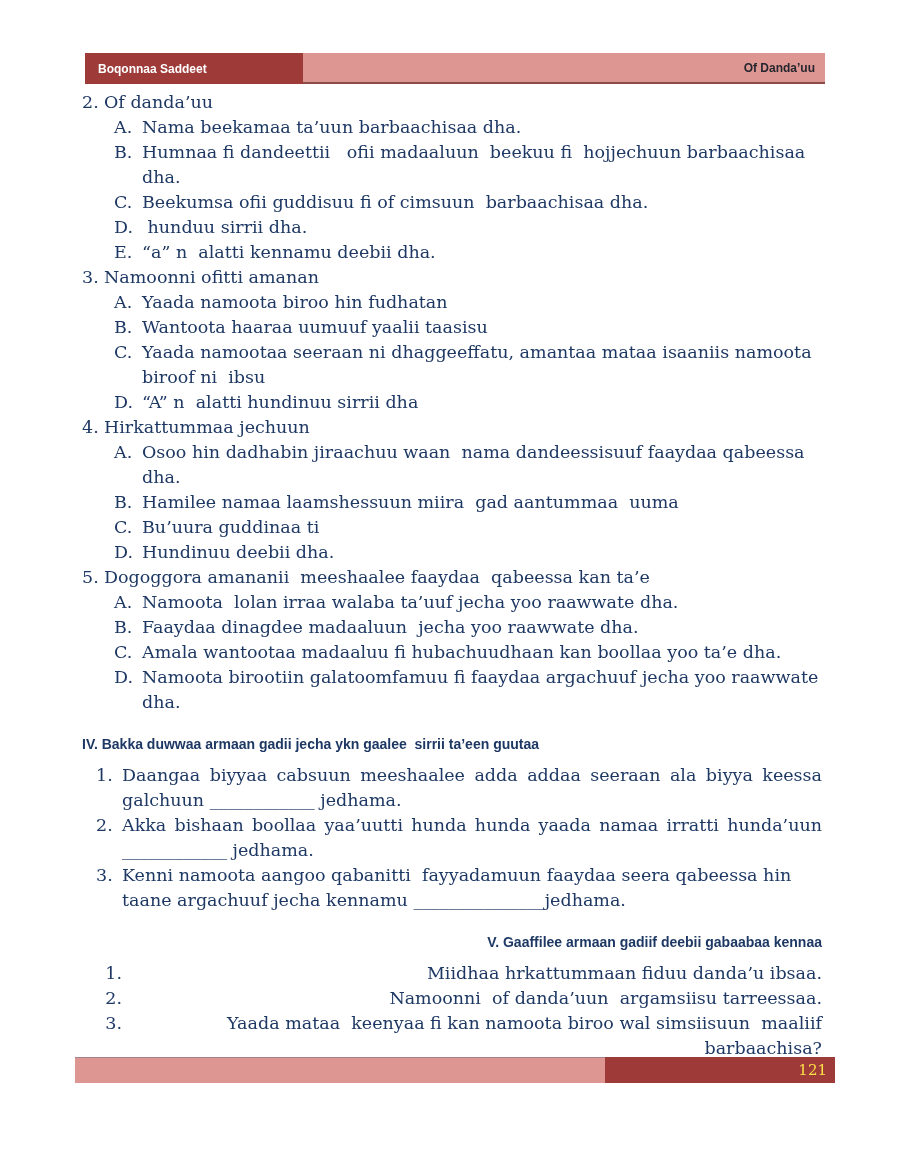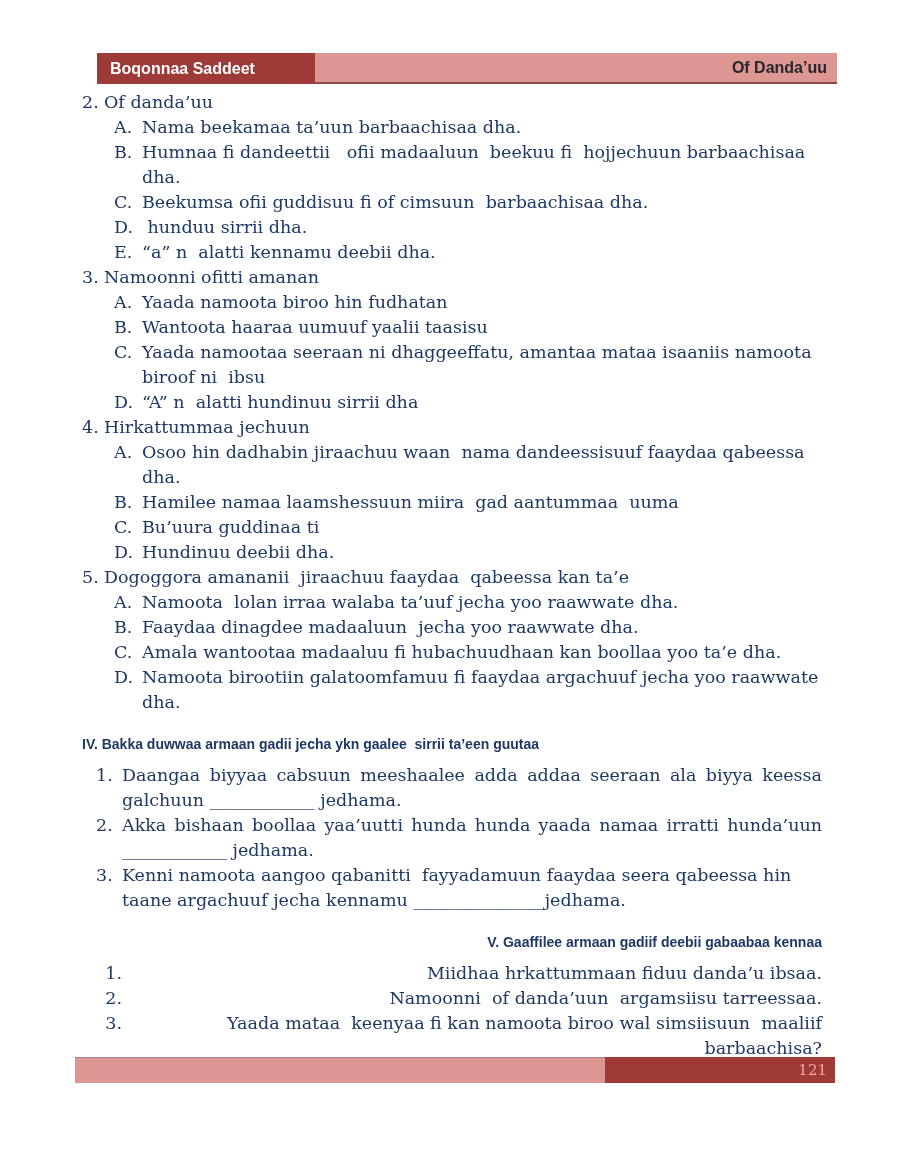--- a/index.html
+++ b/index.html
@@ -5,24 +5,24 @@
   html,body { margin:0; padding:0; background:#ffffff; }
   .page {
     position:relative; width:900px; height:1164px; background:#ffffff;
     overflow:hidden;
     font-family:"DejaVu Serif","Liberation Serif",serif;
     color:#1e3864;
   }
 
   
   .topbar {
-    position:absolute; left:97px; top:53px; width:740px; height:31px;
+    position:absolute; left:85px; top:53px; width:740px; height:31px;
     display:flex;
     font-family:"Liberation Sans","DejaVu Sans",sans-serif;
-    font-weight:bold; font-size:16px;
+    font-weight:bold; font-size:12px;
   }
   .topbar-left {
     width:218px; background:#9e3a38; color:#ffffff;
     display:flex; align-items:center; padding-left:13px; box-sizing:border-box;
     flex-shrink:0;
   }
   .topbar-right {
     flex:1; background:#dd9692; color:#26262e;
     display:flex; align-items:center; justify-content:flex-end;
     padding-right:10px; box-sizing:border-box;
@@ -57,21 +57,21 @@
   
   .footer {
     position:absolute; left:75px; top:1057px; width:760px; height:26px;
     display:flex;
   }
   .footer-pink {
     width:530px; background:#dd9692; flex-shrink:0;
     border-top:1px solid #a5808e;
   }
   .footer-red {
-    flex:1; background:#9e3a38; color:#fca5a5;
+    flex:1; background:#9e3a38; color:#fde047;
     font-family:"DejaVu Serif",serif; font-size:15px;
     display:flex; align-items:center; justify-content:flex-end;
     padding-right:8px; box-sizing:border-box;
   }
 </style>
 </head>
 <body>
 
 <div class="page">
 
@@ -154,21 +154,21 @@
             </div>
             <div class="opt">
               <span class="opt-letter">D.</span>
               <span class="opt-text">Hundinuu deebii dha.</span>
             </div>
           </div>
         </div>
         <div class="question">
           <div class="q-line">
             <span class="q-num">5.</span>
-            <span class="q-title">Dogoggora amananii  jiraachuu faaydaa  qabeessa kan ta’e</span>
+            <span class="q-title">Dogoggora amananii  meeshaalee faaydaa  qabeessa kan ta’e</span>
           </div>
           <div class="options">
             <div class="opt">
               <span class="opt-letter">A.</span>
               <span class="opt-text">Namoota  lolan irraa walaba ta’uuf jecha yoo raawwate dha.</span>
             </div>
             <div class="opt">
               <span class="opt-letter">B.</span>
               <span class="opt-text">Faaydaa dinagdee madaaluun  jecha yoo raawwate dha.</span>
             </div>

